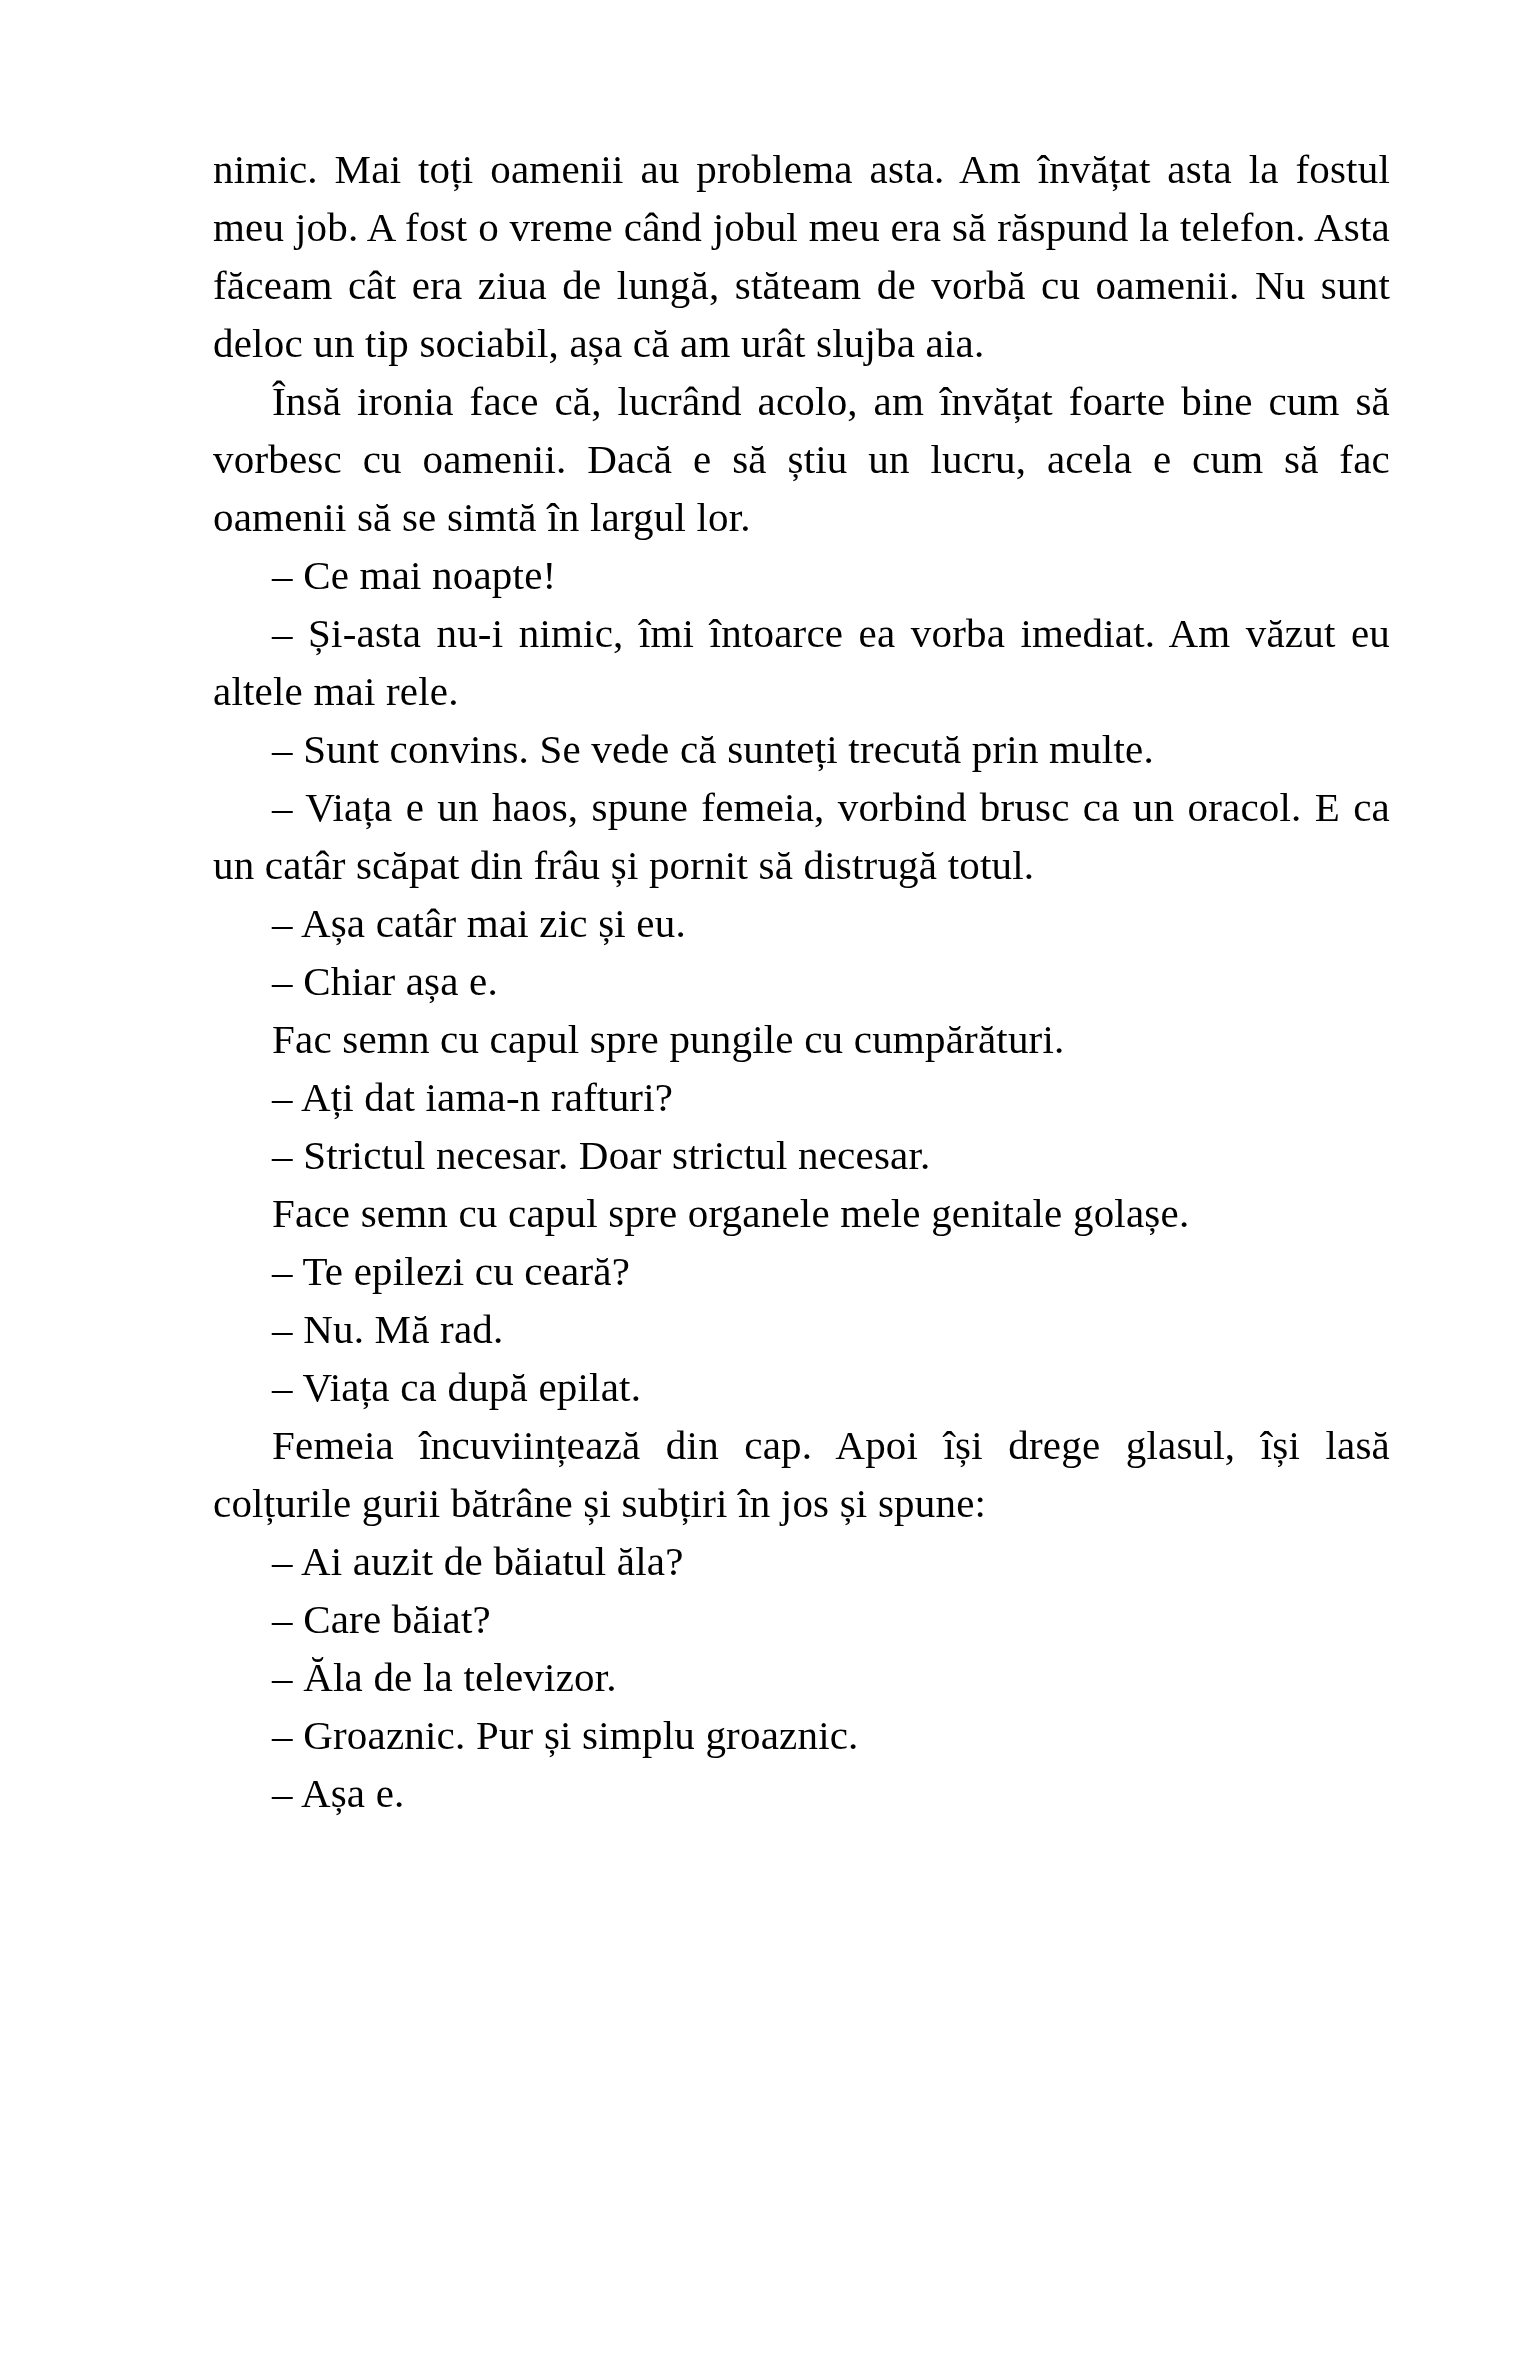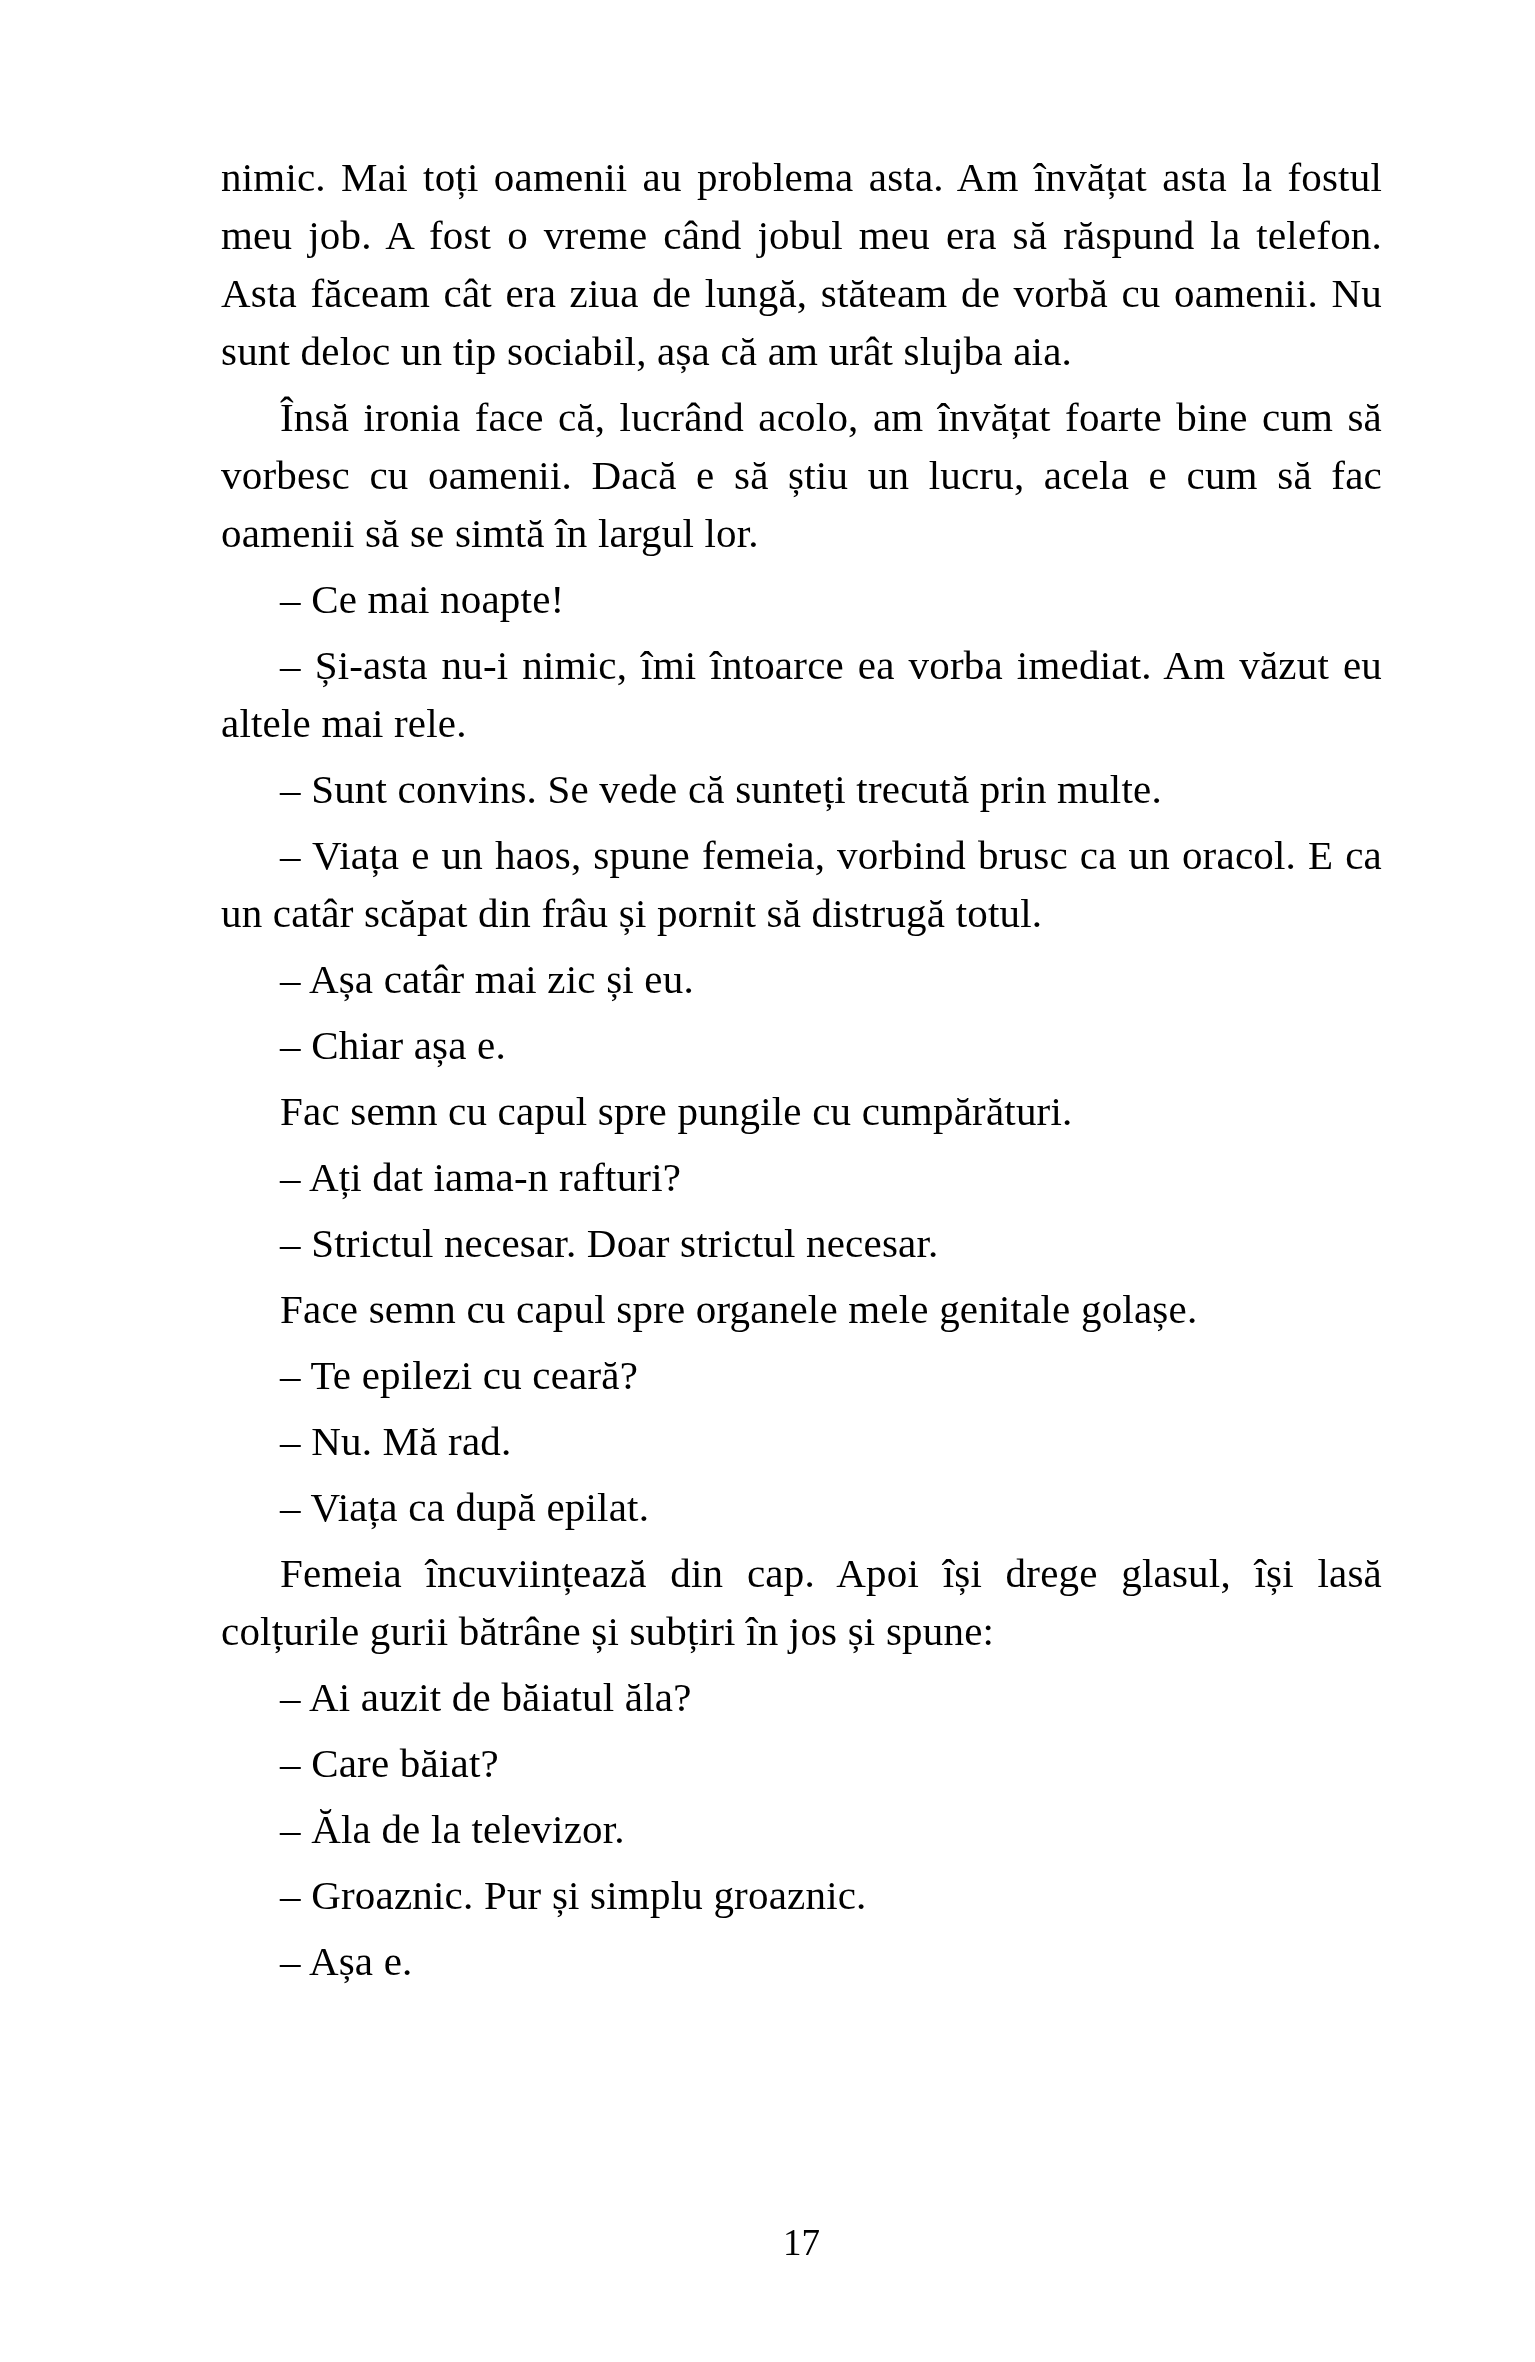--- a/index.html
+++ b/index.html
@@ -20,21 +20,21 @@
     position: absolute;
     left: 213px;
     top: 140px;
     width: 1177px;
     font-size: 41px;
     line-height: 58px;
     text-align: justify;
     letter-spacing: 0.2px;
   }
   .text-block p {
-    margin: 8px;
+    margin: 0;
     padding: 0;
   }
   .text-block p.indent {
     text-indent: 59px;
   }
   .page-number {
     position: absolute;
     left: 213px;
     top: 2222px;
     width: 1177px;
@@ -63,14 +63,13 @@
       <p class="indent">– Te epilezi cu ceară?</p>
       <p class="indent">– Nu. Mă rad.</p>
       <p class="indent">– Viața ca după epilat.</p>
       <p class="indent">Femeia încuviințează din cap. Apoi își drege glasul, își lasă colțurile gurii bătrâne și subțiri în jos și spune:</p>
       <p class="indent">– Ai auzit de băiatul ăla?</p>
       <p class="indent">– Care băiat?</p>
       <p class="indent">– Ăla de la televizor.</p>
       <p class="indent">– Groaznic. Pur și simplu groaznic.</p>
       <p class="indent">– Așa e.</p>
     </div>
-  <div class="page-number">17</div>
 </div>
 
 </body></html>

